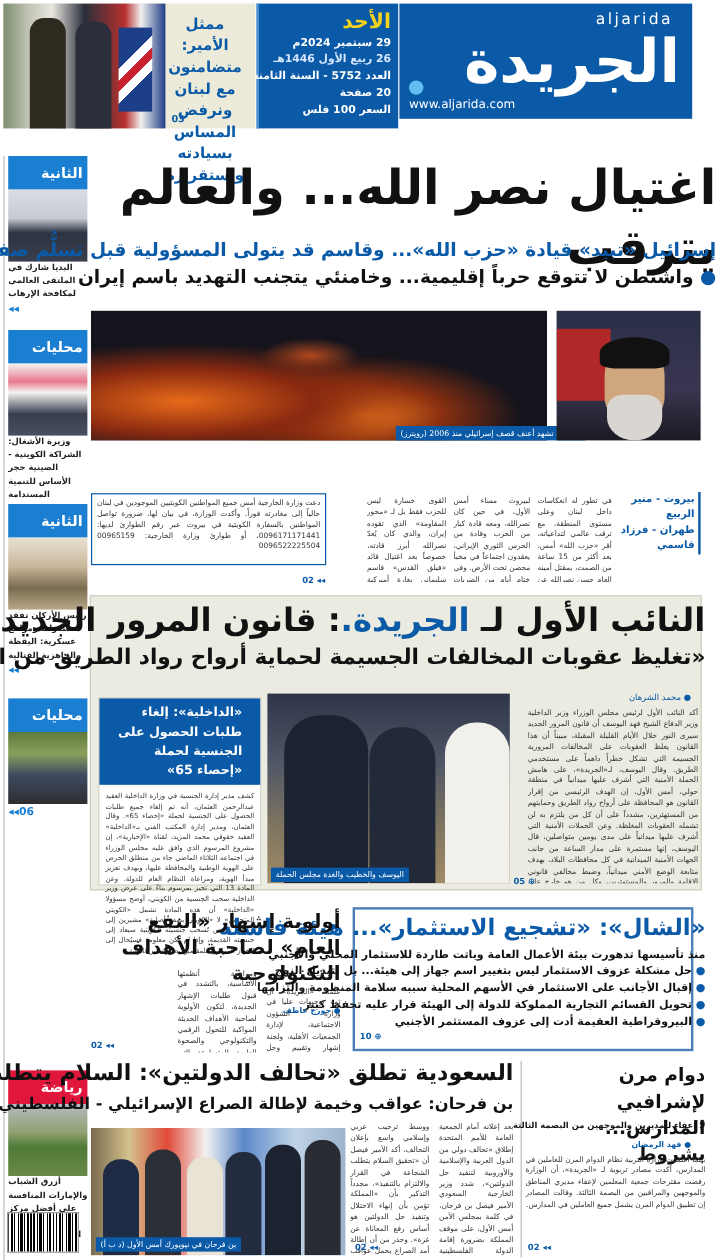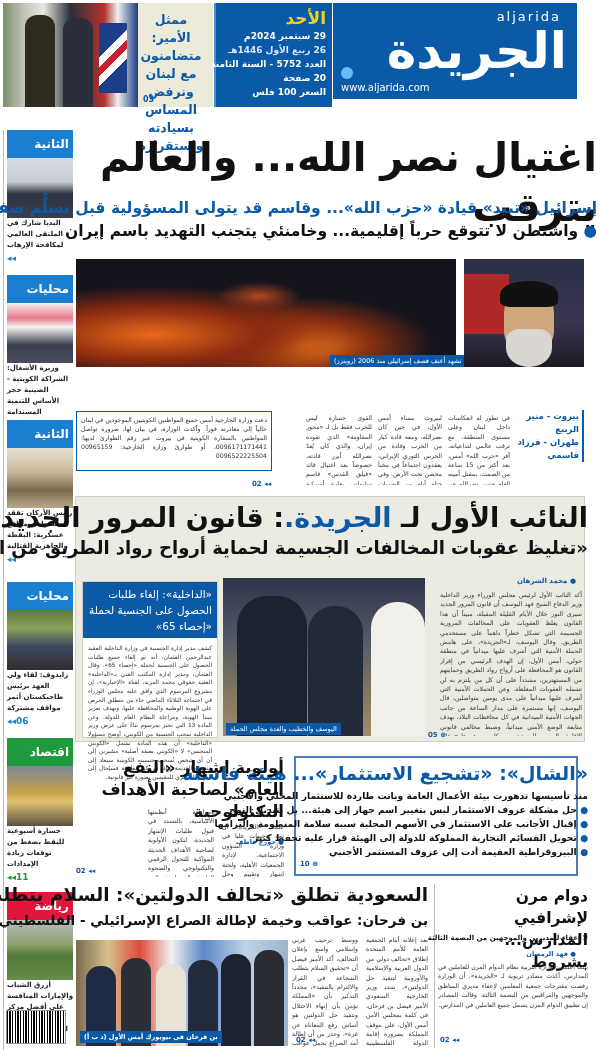--- a/index.html
+++ b/index.html
@@ -72,23 +72,23 @@
   #traffic-box { left: 75px; top: 496px; width: 510px; height: 246px; background: #ecebe1; border: 1px solid #d0cec0; }
   #traffic-title { right: 12px; top: 500px; width: 500px; text-align: right; font-weight: bold; font-size: 27px; line-height: 36px; color: #111; white-space: nowrap; }
   #traffic-title .brand { color: #0a5aa8; }
   #traffic-sub { right: 12px; top: 538px; width: 500px; text-align: right; font-weight: bold; font-size: 18px; line-height: 20px; color: #111; white-space: nowrap; }
   #traffic-photo { left: 223px; top: 578px; width: 202px; height: 158px; background: linear-gradient(180deg,#2e3548 0%,#4d5566 35%,#7f7560 70%,#a08a66 100%); overflow: hidden; }
   #traffic-photo .o1 { position:absolute; left:14px; top:18px; width:70px; height:140px; background:#1c2230; border-radius: 30px 30px 0 0; }
   #traffic-photo .o2 { position:absolute; left:85px; top:28px; width:55px; height:130px; background:#222a3a; border-radius: 26px 26px 0 0; }
   #traffic-photo .o3 { position:absolute; left:148px; top:24px; width:54px; height:134px; background:#f2f0ea; border-radius: 26px 26px 0 0; }
   #traffic-caption { left: 226px; top: 723px; background: #0a5aa8; color: #fff; font-size: 6.5px; line-height: 12px; padding: 0 4px; white-space: nowrap; }
   #interior-box { left: 82px; top: 581px; width: 136px; height: 157px; background: #fff; border: 1px solid #d0cec0; }
-  #interior-title { background: #0a5aa8; color: #fff; font-weight: normal; font-size: 10.5px; line-height: 16px; padding: 4px 5px; text-align: right; }
+  #interior-title { background: #0a5aa8; color: #fff; font-weight: bold; font-size: 10.5px; line-height: 16px; padding: 4px 15px; text-align: right; }
   #interior-body { font-size: 5.8px; line-height: 8.6px; padding: 6px 5px; color: #333; text-align: justify; }
-  #sharhan-byline { right: 24px; top: 577px; color: #0a5aa8; font-size: 7px; font-weight: bold; }
+  #sharhan-byline { right: 24px; top: 577px; color: #0a5aa8; font-size: 7px; font-weight: normal; }
   #traffic-body { right: 18px; top: 590px; width: 142px; height: 146px; font-size: 6.2px; line-height: 9.4px; color: #333; text-align: justify; overflow: hidden; }
   #traffic-page { left: 428px; top: 731px; color: #0a5aa8; font-size: 7px; font-weight: bold; direction: ltr; }
 
   
   #invest-box { left: 294px; top: 756px; width: 284px; height: 120px; border: 2px solid #4a7fb8; }
   #invest-title { right: 12px; top: 760px; width: 270px; text-align: right; font-weight: bold; font-size: 19px; line-height: 26px; color: #0a5aa8; white-space: nowrap; }
   .invest-line { position: absolute; right: 12px; width: 276px; text-align: right; font-weight: bold; font-size: 9.2px; line-height: 14px; color: #111; white-space: nowrap; }
   .invest-line .bullet { color: #0a5aa8; }
   #invest-page { left: 300px; top: 860px; color: #0a5aa8; font-size: 7px; font-weight: bold; direction: ltr; }
 
@@ -104,21 +104,21 @@
   #schools-sub { right: 12px; top: 932px; width: 150px; text-align: right; font-weight: bold; font-size: 7px; line-height: 12px; color: #111; white-space: nowrap; }
   #schools-byline { right: 24px; top: 950px; color: #0a5aa8; font-size: 6.5px; font-weight: bold; }
   #schools-body { right: 12px; top: 962px; width: 150px; height: 84px; }
 
   #saudi-title { right: 172px; top: 882px; width: 350px; text-align: right; font-weight: bold; font-size: 18.5px; line-height: 26px; color: #111; white-space: nowrap; }
   #saudi-sub { right: 172px; top: 910px; width: 350px; text-align: right; font-weight: bold; font-size: 13.5px; line-height: 20px; color: #111; white-space: nowrap; }
   #saudi-col1 { right: 172px; top: 935px; width: 62px; height: 112px; }
   #saudi-col2 { right: 242px; top: 935px; width: 66px; height: 112px; }
   #saudi-photo { left: 76px; top: 940px; width: 212px; height: 106px; background: linear-gradient(90deg,#7b6a4e 0%,#d4c28c 15%,#e04a3a 30%,#f2f2f2 45%,#5d88c8 60%,#bfd3e6 80%,#9cb4cc 100%); overflow: hidden; }
   #saudi-photo .m { position:absolute; bottom:0; width:30px; border-radius: 14px 14px 0 0; }
-  #saudi-caption { left: 80px; top: 1031px; background: #0a5aa8; color: #fff; font-size: 6.5px; line-height: 12px; padding: 0 4px; white-space: nowrap; font-weight: bold; }
+  #saudi-caption { left: 80px; top: 1031px; background: #0a5aa8; color: #fff; font-size: 6.5px; line-height: 12px; padding: 0 4px; white-space: nowrap; }
   .pg { position: absolute; color: #0a5aa8; font-size: 7px; font-weight: bold; direction: ltr; }
 </style>
 </head>
 <body>
 
 <div id="masthead" class="abs">
   <span id="logo-latin" class="abs">aljarida</span>
   <span id="logo-arabic" class="abs">الجريدة</span>
   <span id="logo-dot" class="abs"></span>
   <span id="logo-url" class="abs">www.aljarida.com</span>
@@ -158,28 +158,21 @@
   </div>
   <div class="sb-item" style="top:290px">
     <div class="sb-head blue">الثانية</div>
     <div class="sb-photo" style="background:linear-gradient(180deg,#e7e1d4 0%,#c9b79a 40%,#7a6a4f 70%,#b8a888 100%);"></div>
     <div class="sb-text">رئيس الأركان تفقد معسكرات ومواقع عسكرية: اليقظة والجاهزية القتالية</div>
     <div class="sb-page">◂◂</div>
   </div>
   <div class="sb-item" style="top:452px">
     <div class="sb-head blue">محليات</div>
     <div class="sb-photo" style="background:linear-gradient(180deg,#5e7a3a 0%,#8aa05a 30%,#3e4a62 60%,#2e2e2e 100%);"></div>
-    <div class="sb-text">زايدوف: لقاء ولي العهد برئيس طاجيكستان أثمر مواقف مشتركة</div>
     <div class="sb-page"><span>◂◂</span><span>06</span></div>
-  </div>
-  <div class="sb-item" style="top:608px">
-    <div class="sb-head green">اقتصاد</div>
-    <div class="sb-photo" style="background:linear-gradient(180deg,#7a8696 0%,#c9a24a 45%,#e0c070 60%,#5a5040 100%);"></div>
-    <div class="sb-text">خسارة أسبوعية للنفط بضغط من توقعات زيادة الإمدادات</div>
-    <div class="sb-page green"><span>◂◂</span><span>11</span></div>
   </div>
   <div class="sb-item" style="top:762px">
     <div class="sb-head red">رياضة</div>
     <div class="sb-photo" style="background:linear-gradient(180deg,#b8bcc0 0%,#8ea070 40%,#4f7a36 60%,#6a8a4a 100%);"></div>
     <div class="sb-text">أزرق الشباب والإمارات المنافسة على أفضل مركز ثانٍ في ختام التصفيات المؤهلة لكأس آسيا</div>
 
   </div>
 </div>
 <div id="barcode" class="abs"></div>
 

